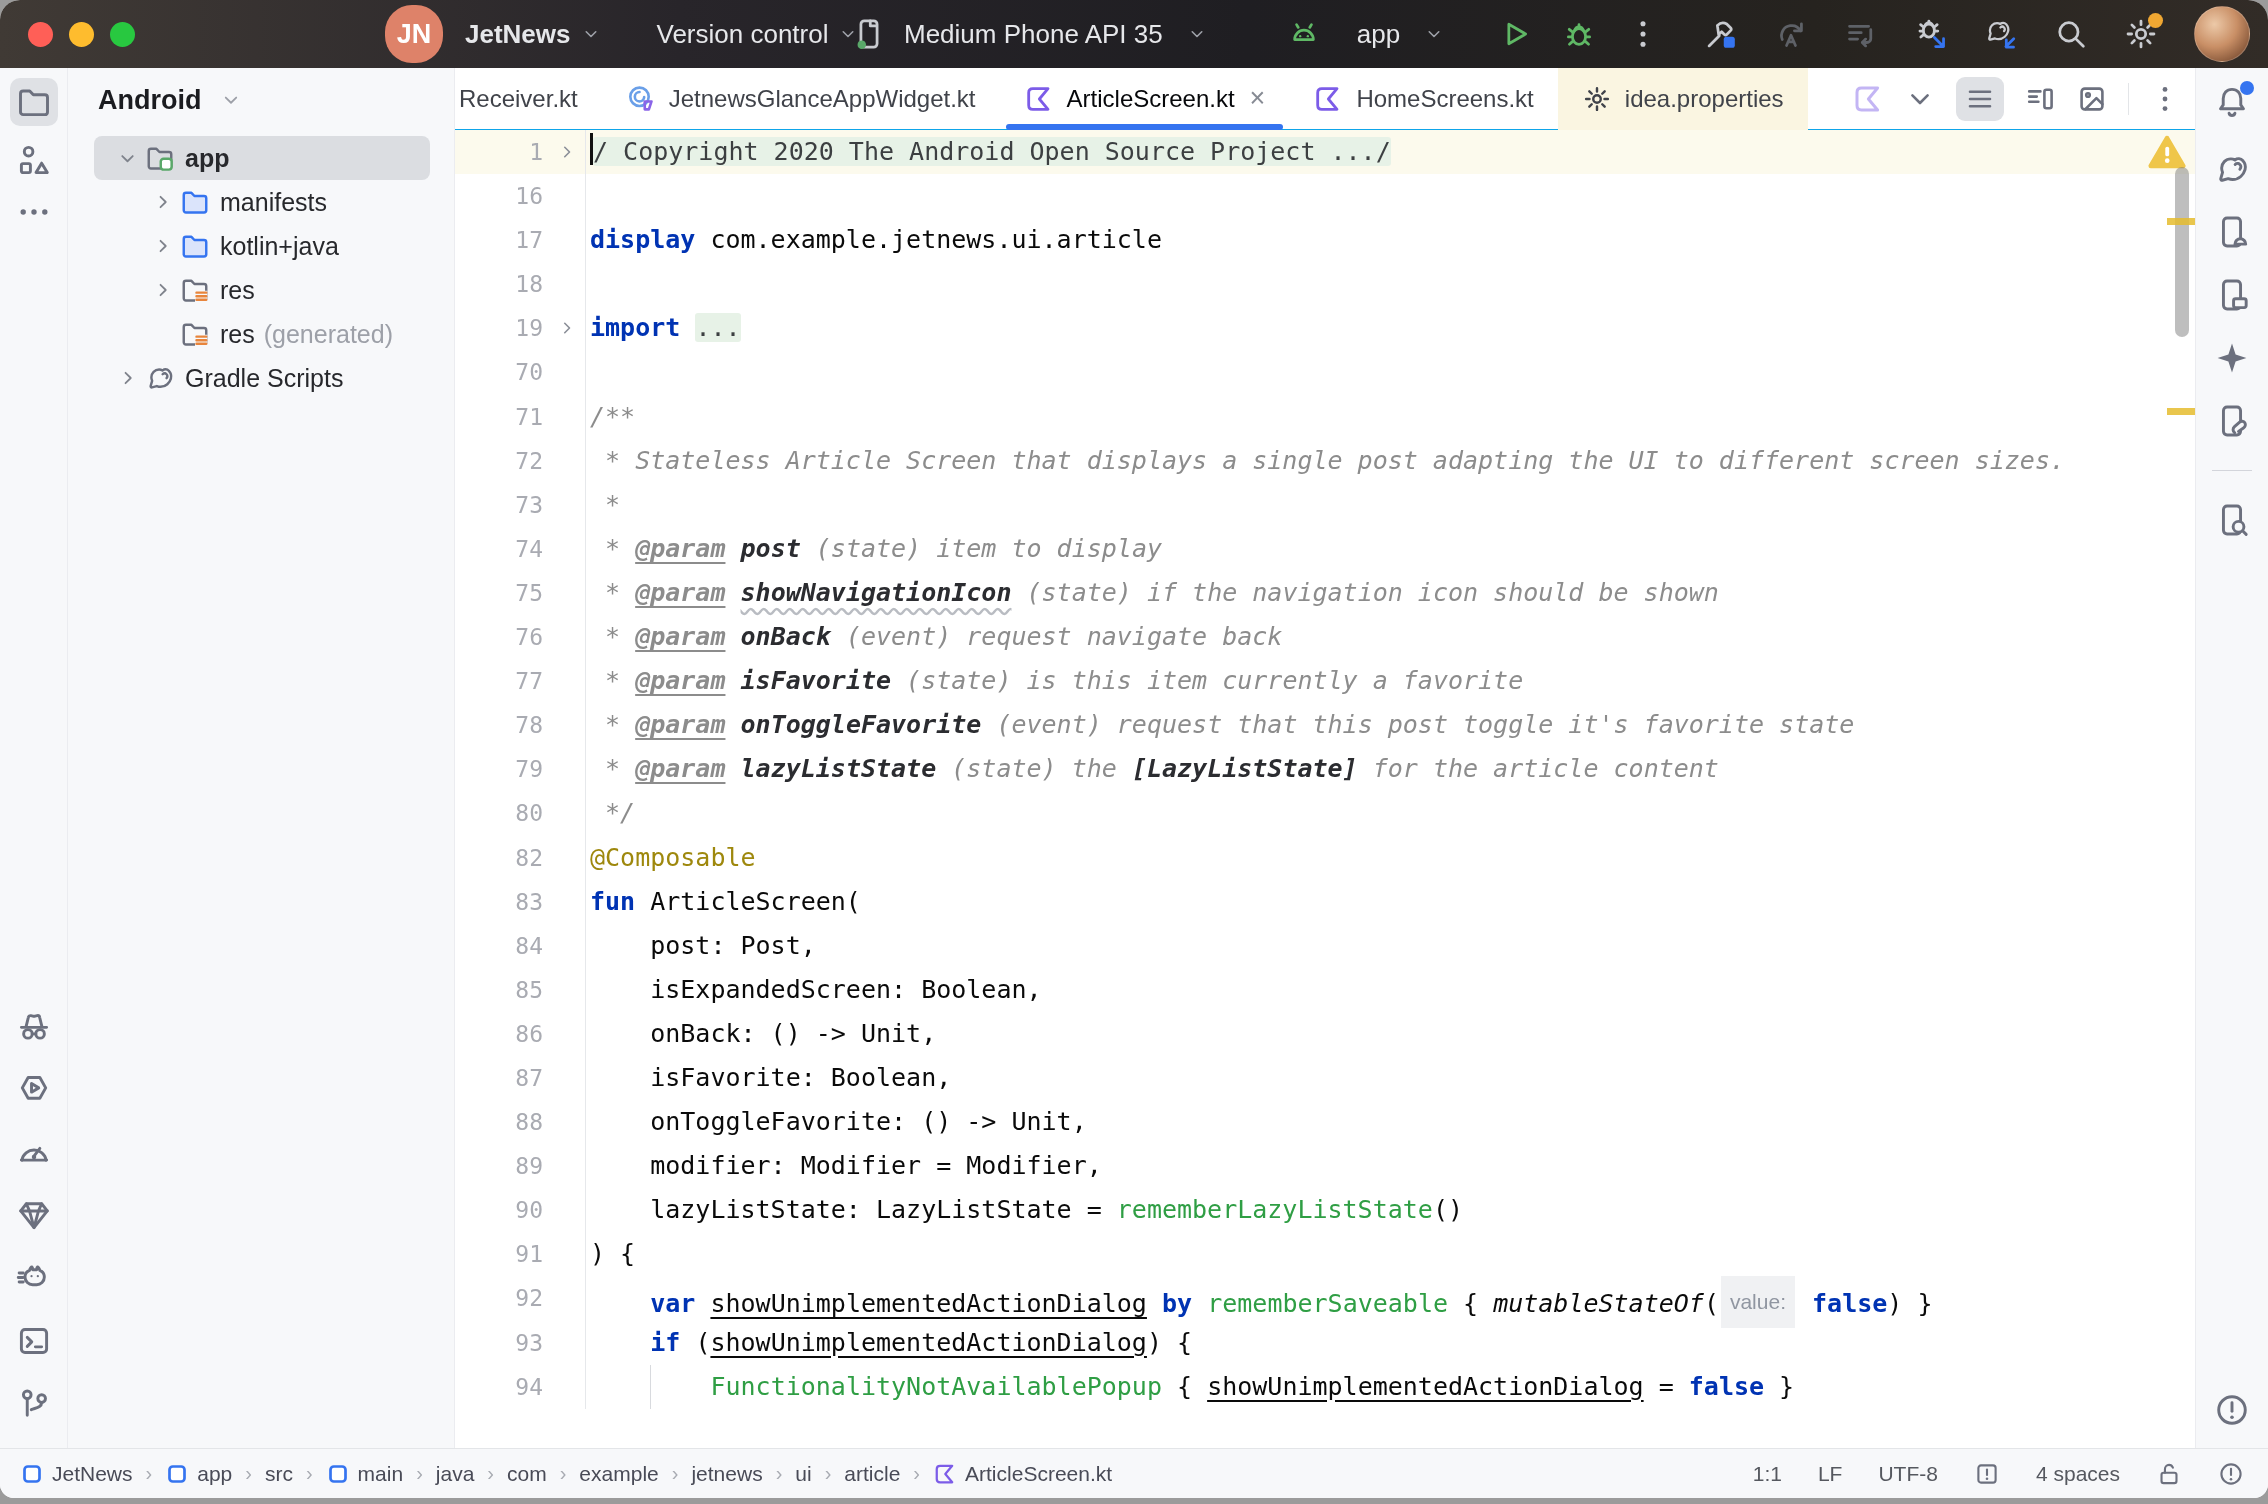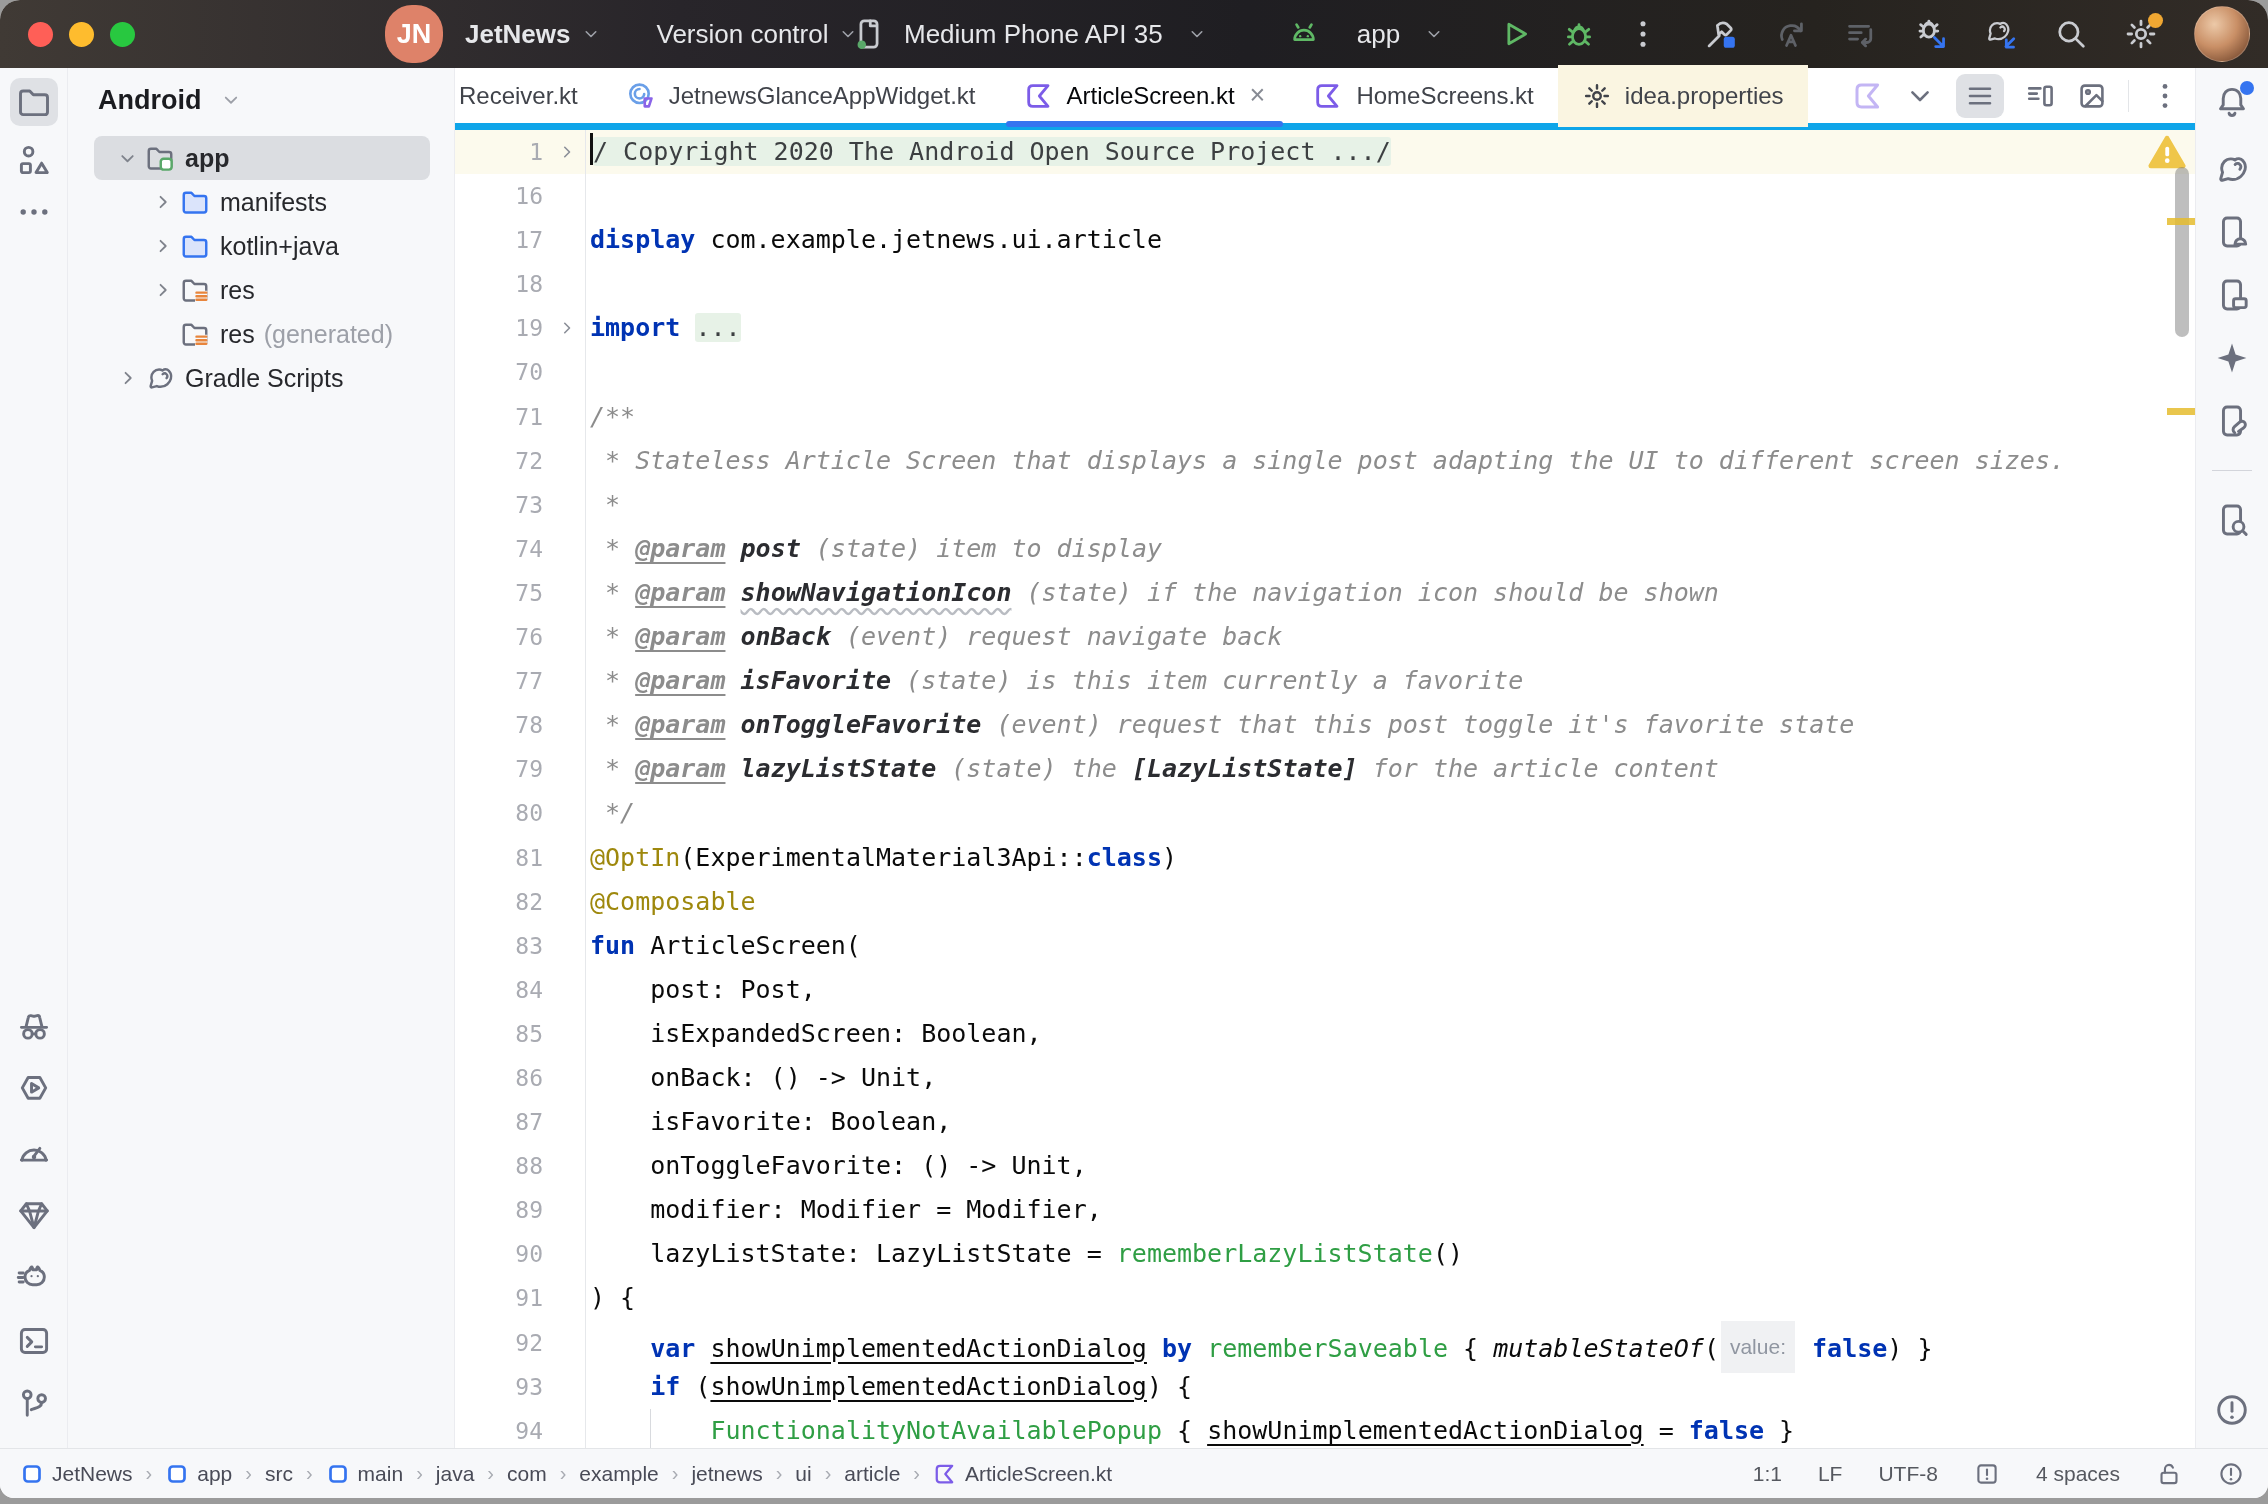--- a/index.html
+++ b/index.html
@@ -58,21 +58,21 @@
   .trow.sel{background:#DBDDE1;}
   .chev-slot{width:35px;display:flex;align-items:center;justify-content:center;color:#7F838C;flex:0 0 35px;}
   .chev-slot svg{width:22px;height:22px;}
   .rot90{transform:rotate(90deg);}
   .t-icon{width:30px;height:30px;margin-right:10px;flex:0 0 30px;color:#6C707E;}
   .t-label.b{font-weight:bold;}
   .t-suffix{color:#9DA0A8;margin-left:9px;}
 
   
   .edcol{width:1740px;display:flex;flex-direction:column;background:#fff;}
-  .tabbar{height:62px;border-bottom:7px solid #0ea5e9;display:flex;align-items:center;background:#fff;}
+  .tabbar{height:62px;border-bottom:1px solid #0ea5e9;display:flex;align-items:center;background:#fff;}
   .tab{position:relative;height:62px;display:flex;align-items:center;gap:13px;padding:0 24px;
     font-size:24px;color:#40434A;white-space:nowrap;}
   .tab:first-child{padding-left:4px;overflow:hidden;}
   .tab.cream{background:#FAF5E1;}
   .tab.active{color:#06070A;}
   .tab.active::after{content:"";position:absolute;left:6px;right:6px;bottom:0;height:6px;border-radius:3px;background:#3574F0;}
   .tab .icon{width:30px;height:30px;}
   .tab-close{font-size:27px;color:#878B94;line-height:1;margin-left:2px;}
   .tab-controls{margin-left:auto;display:flex;align-items:center;gap:20px;padding-right:14px;color:#6C707E;}
   .tab-controls .icon{width:32px;height:32px;}
@@ -520,21 +520,20 @@
             <div class="line"><span class="gutter"><span class="lnum">71</span><span class="fmark"></span></span><span class="codeline"><span class="seg-c">/**</span></span></div>
             <div class="line"><span class="gutter"><span class="lnum">72</span><span class="fmark"></span></span><span class="codeline"><span class="seg-c"> * Stateless Article Screen that displays a single post adapting the UI to different screen sizes.</span></span></div>
             <div class="line"><span class="gutter"><span class="lnum">73</span><span class="fmark"></span></span><span class="codeline"><span class="seg-c"> *</span></span></div>
             <div class="line"><span class="gutter"><span class="lnum">74</span><span class="fmark"></span></span><span class="codeline"><span class="seg-c"> * </span><span class="seg-ct">@param</span><span class="seg-c"> </span><span class="seg-cp">post</span><span class="seg-c"> (state) item to display</span></span></div>
             <div class="line"><span class="gutter"><span class="lnum">75</span><span class="fmark"></span></span><span class="codeline"><span class="seg-c"> * </span><span class="seg-ct">@param</span><span class="seg-c"> </span><span class="seg-cpw">showNavigationIcon</span><span class="seg-c"> (state) if the navigation icon should be shown</span></span></div>
             <div class="line"><span class="gutter"><span class="lnum">76</span><span class="fmark"></span></span><span class="codeline"><span class="seg-c"> * </span><span class="seg-ct">@param</span><span class="seg-c"> </span><span class="seg-cp">onBack</span><span class="seg-c"> (event) request navigate back</span></span></div>
             <div class="line"><span class="gutter"><span class="lnum">77</span><span class="fmark"></span></span><span class="codeline"><span class="seg-c"> * </span><span class="seg-ct">@param</span><span class="seg-c"> </span><span class="seg-cp">isFavorite</span><span class="seg-c"> (state) is this item currently a favorite</span></span></div>
             <div class="line"><span class="gutter"><span class="lnum">78</span><span class="fmark"></span></span><span class="codeline"><span class="seg-c"> * </span><span class="seg-ct">@param</span><span class="seg-c"> </span><span class="seg-cp">onToggleFavorite</span><span class="seg-c"> (event) request that this post toggle it's favorite state</span></span></div>
             <div class="line"><span class="gutter"><span class="lnum">79</span><span class="fmark"></span></span><span class="codeline"><span class="seg-c"> * </span><span class="seg-ct">@param</span><span class="seg-c"> </span><span class="seg-cp">lazyListState</span><span class="seg-c"> (state) the </span><span class="seg-cb">[LazyListState]</span><span class="seg-c"> for the article content</span></span></div>
             <div class="line"><span class="gutter"><span class="lnum">80</span><span class="fmark"></span></span><span class="codeline"><span class="seg-c"> */</span></span></div>
-            <div class="line"><span class="gutter"><span class="lnum">81</span><span class="fmark"></span></span><span class="codeline"><span class="seg-a">@OptIn</span><span class="seg-t">(ExperimentalMaterial3Api::</span><span class="seg-k">class</span><span class="seg-t">)</span></span></div>
             <div class="line"><span class="gutter"><span class="lnum">82</span><span class="fmark"></span></span><span class="codeline"><span class="seg-a">@Composable</span></span></div>
             <div class="line"><span class="gutter"><span class="lnum">83</span><span class="fmark"></span></span><span class="codeline"><span class="seg-k">fun</span><span class="seg-t"> ArticleScreen(</span></span></div>
             <div class="line"><span class="gutter"><span class="lnum">84</span><span class="fmark"></span></span><span class="codeline"><span class="seg-t">    post: Post,</span></span></div>
             <div class="line"><span class="gutter"><span class="lnum">85</span><span class="fmark"></span></span><span class="codeline"><span class="seg-t">    isExpandedScreen: Boolean,</span></span></div>
             <div class="line"><span class="gutter"><span class="lnum">86</span><span class="fmark"></span></span><span class="codeline"><span class="seg-t">    onBack: () -&gt; Unit,</span></span></div>
             <div class="line"><span class="gutter"><span class="lnum">87</span><span class="fmark"></span></span><span class="codeline"><span class="seg-t">    isFavorite: Boolean,</span></span></div>
             <div class="line"><span class="gutter"><span class="lnum">88</span><span class="fmark"></span></span><span class="codeline"><span class="seg-t">    onToggleFavorite: () -&gt; Unit,</span></span></div>
             <div class="line"><span class="gutter"><span class="lnum">89</span><span class="fmark"></span></span><span class="codeline"><span class="seg-t">    modifier: Modifier = Modifier,</span></span></div>
             <div class="line"><span class="gutter"><span class="lnum">90</span><span class="fmark"></span></span><span class="codeline"><span class="seg-t">    lazyListState: LazyListState = </span><span class="seg-g">rememberLazyListState</span><span class="seg-t">()</span></span></div>
             <div class="line"><span class="gutter"><span class="lnum">91</span><span class="fmark"></span></span><span class="codeline"><span class="seg-t">) {</span></span></div>

